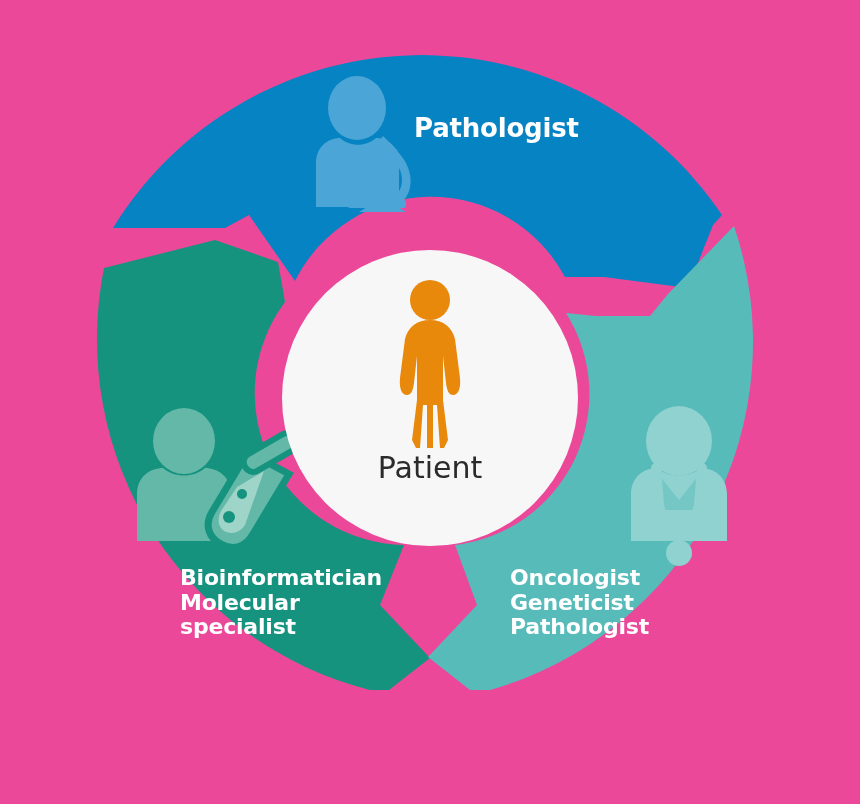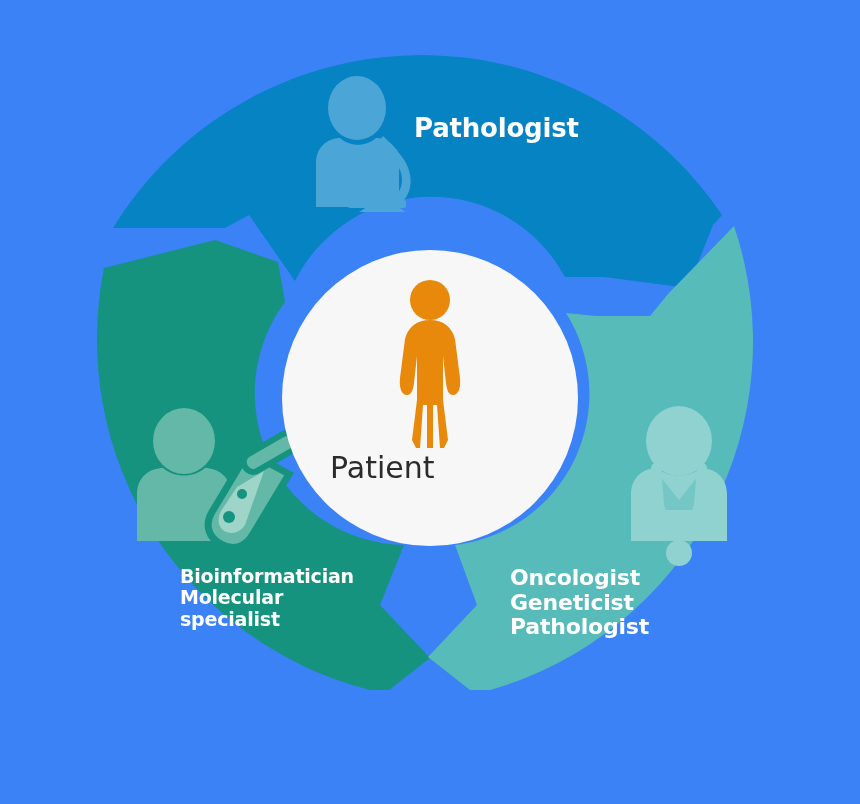--- a/index.html
+++ b/index.html
@@ -4,21 +4,21 @@
 <style>
   html, body {
     margin: 0;
     padding: 0;
     background: #ffffff;
   }
   #canvas {
     position: relative;
     width: 860px;
     height: 804px;
-    background: #3b82f6;
+    background: #ec4899;
     font-family: "DejaVu Sans", sans-serif;
     overflow: hidden;
   }
   #wheel {
     position: absolute;
     left: 0;
     top: 0;
     width: 860px;
     height: 804px;
   }
@@ -32,33 +32,33 @@
     letter-spacing: -0.2px;
   }
   #label-pathologist {
     left: 414px;
     top: 114px;
     font-size: 26px;
   }
   #label-bioinformatician {
     left: 180px;
     top: 566px;
-    font-size: 19px;
+    font-size: 22px;
   }
   #label-oncologist {
     left: 510px;
     top: 566px;
     font-size: 22px;
   }
   #label-patient {
     position: absolute;
     left: 330px;
     top: 450px;
     width: 200px;
-    text-align: left;
+    text-align: center;
     font-size: 30px;
     color: #2b2b2b;
     font-family: "DejaVu Sans", sans-serif;
   }
 </style>
 </head>
 <body>
 
 <div id="canvas">
 

